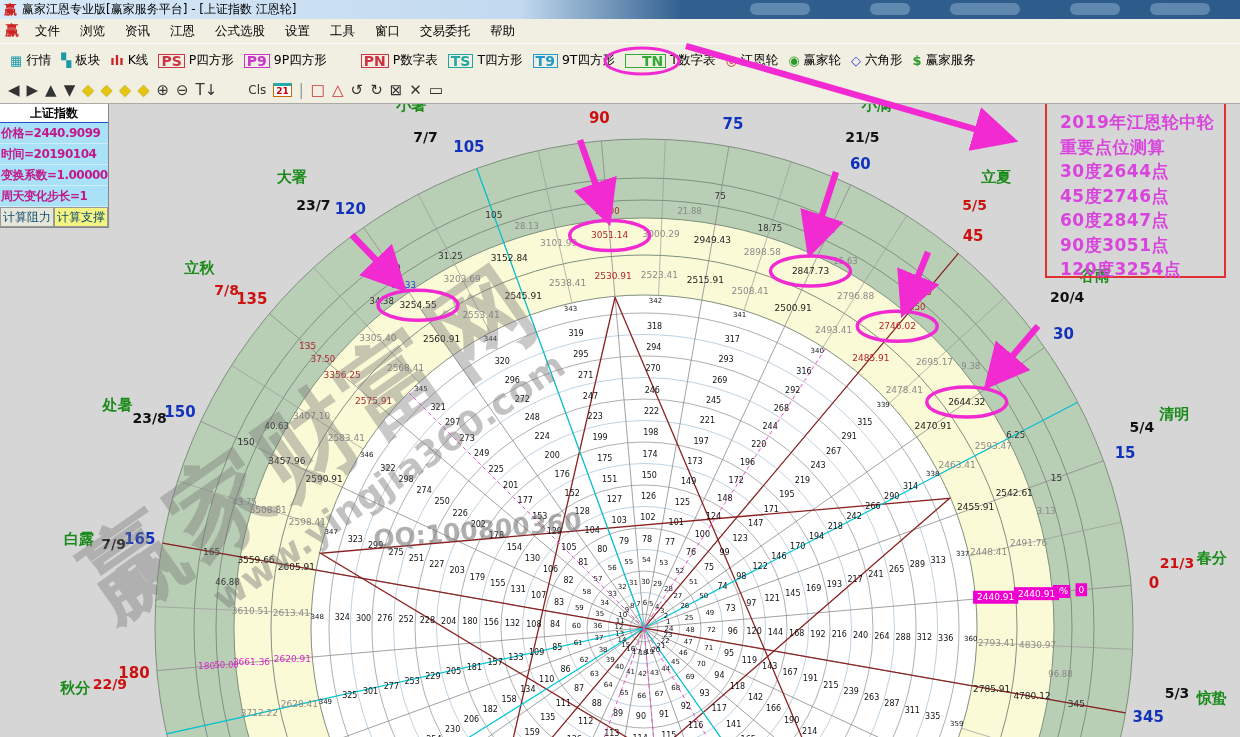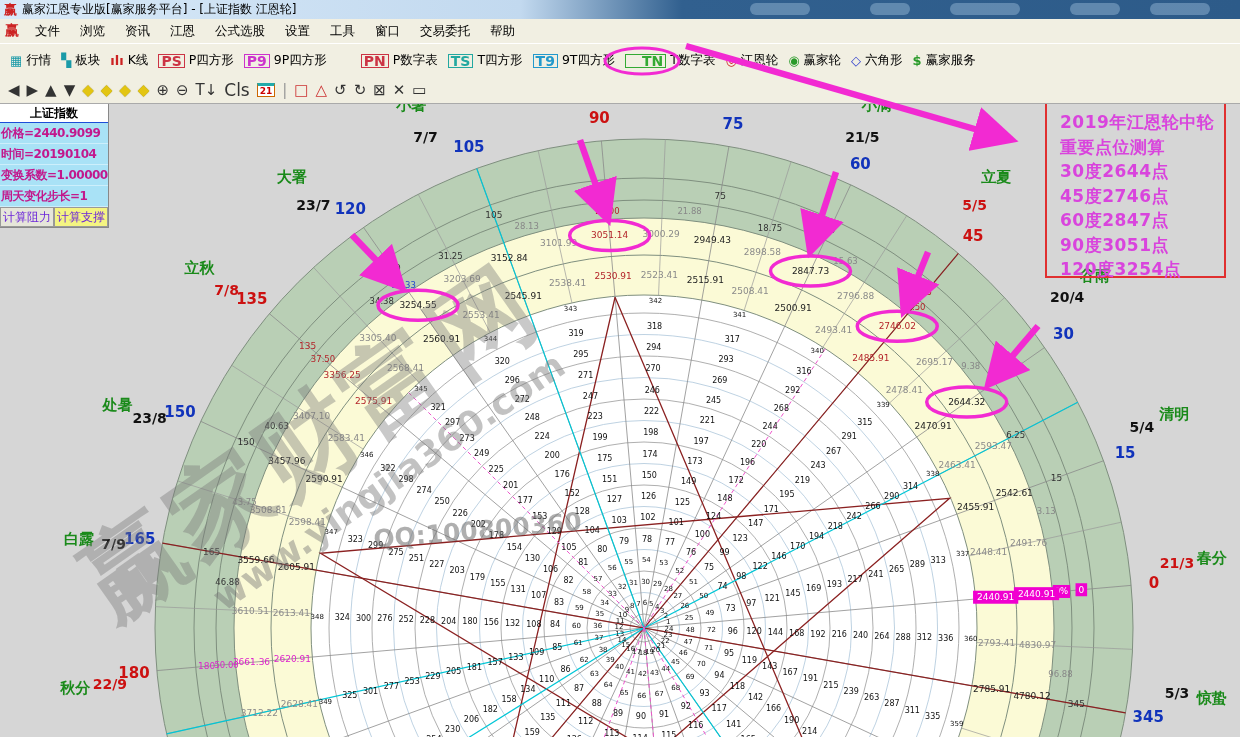--- a/index.html
+++ b/index.html
@@ -36,21 +36,21 @@
   .sep{color:#999;}
 
   
   .panel{position:absolute;left:0;top:103px;width:108px;z-index:25;border:1px solid #888;border-left:none;
          background:#a9e2f6;font-size:12px;}
   .panel .hdr{background:#fff;border-bottom:1px solid #1d4ed8;text-align:center;font-weight:bold;
               color:#000;height:18px;line-height:18px;}
   .panel .row{height:20px;line-height:20px;color:#c2188c;font-weight:bold;white-space:nowrap;
               border-bottom:1px solid #cdeffb;padding-left:1px;letter-spacing:-0.5px;}
   .panel .btns{display:flex;height:20px;}
-  .panel .btn{flex:1;text-align:center;line-height:19px;border:1px solid #999;background:#e6e6da;color:#6d28d9;}
+  .panel .btn{flex:1;text-align:center;line-height:19px;border:1px solid #999;background:#e6e6da;color:#0c4a6e;}
   .panel .btn.active{background:#f4f482;}
 
   
   .annot{position:absolute;left:1045px;top:88px;width:181px;height:190px;z-index:25;
          border:2px solid #e03030;color:#d944dd;font-size:17px;line-height:24.5px;
          padding:20px 0 0 13px;box-sizing:border-box;font-weight:bold;letter-spacing:0.5px;}
 
   
   .wm{position:absolute;z-index:15;color:rgba(120,120,120,.40);pointer-events:none;white-space:nowrap;}
   .wm-site{left:55px;top:540px;font-size:100px;font-weight:bold;transform:rotate(-35deg);
@@ -141,21 +141,21 @@
     <span class="tb2-item ">▶</span>
     <span class="tb2-item ">▲</span>
     <span class="tb2-item ">▼</span>
     <span class="tb2-item dia">◆</span>
     <span class="tb2-item dia">◆</span>
     <span class="tb2-item dia">◆</span>
     <span class="tb2-item dia">◆</span>
     <span class="tb2-item ">⊕</span>
     <span class="tb2-item ">⊖</span>
     <span class="tb2-item ">T↓</span>
-    <span class="tb2-item " style="font-size: 17px;">Cls</span>
+    <span class="tb2-item " style="font-size: 12px; margin-left: 24px;">Cls</span>
     <span class="tb2-item cal">21</span>
     <span class="tb2-item sep">|</span>
     <span class="tb2-item " style="color: rgb(204, 51, 51);">□</span>
     <span class="tb2-item " style="color: rgb(204, 51, 51);">△</span>
     <span class="tb2-item ">↺</span>
     <span class="tb2-item ">↻</span>
     <span class="tb2-item ">⊠</span>
     <span class="tb2-item ">✕</span>
     <span class="tb2-item ">▭</span>
   </div>

